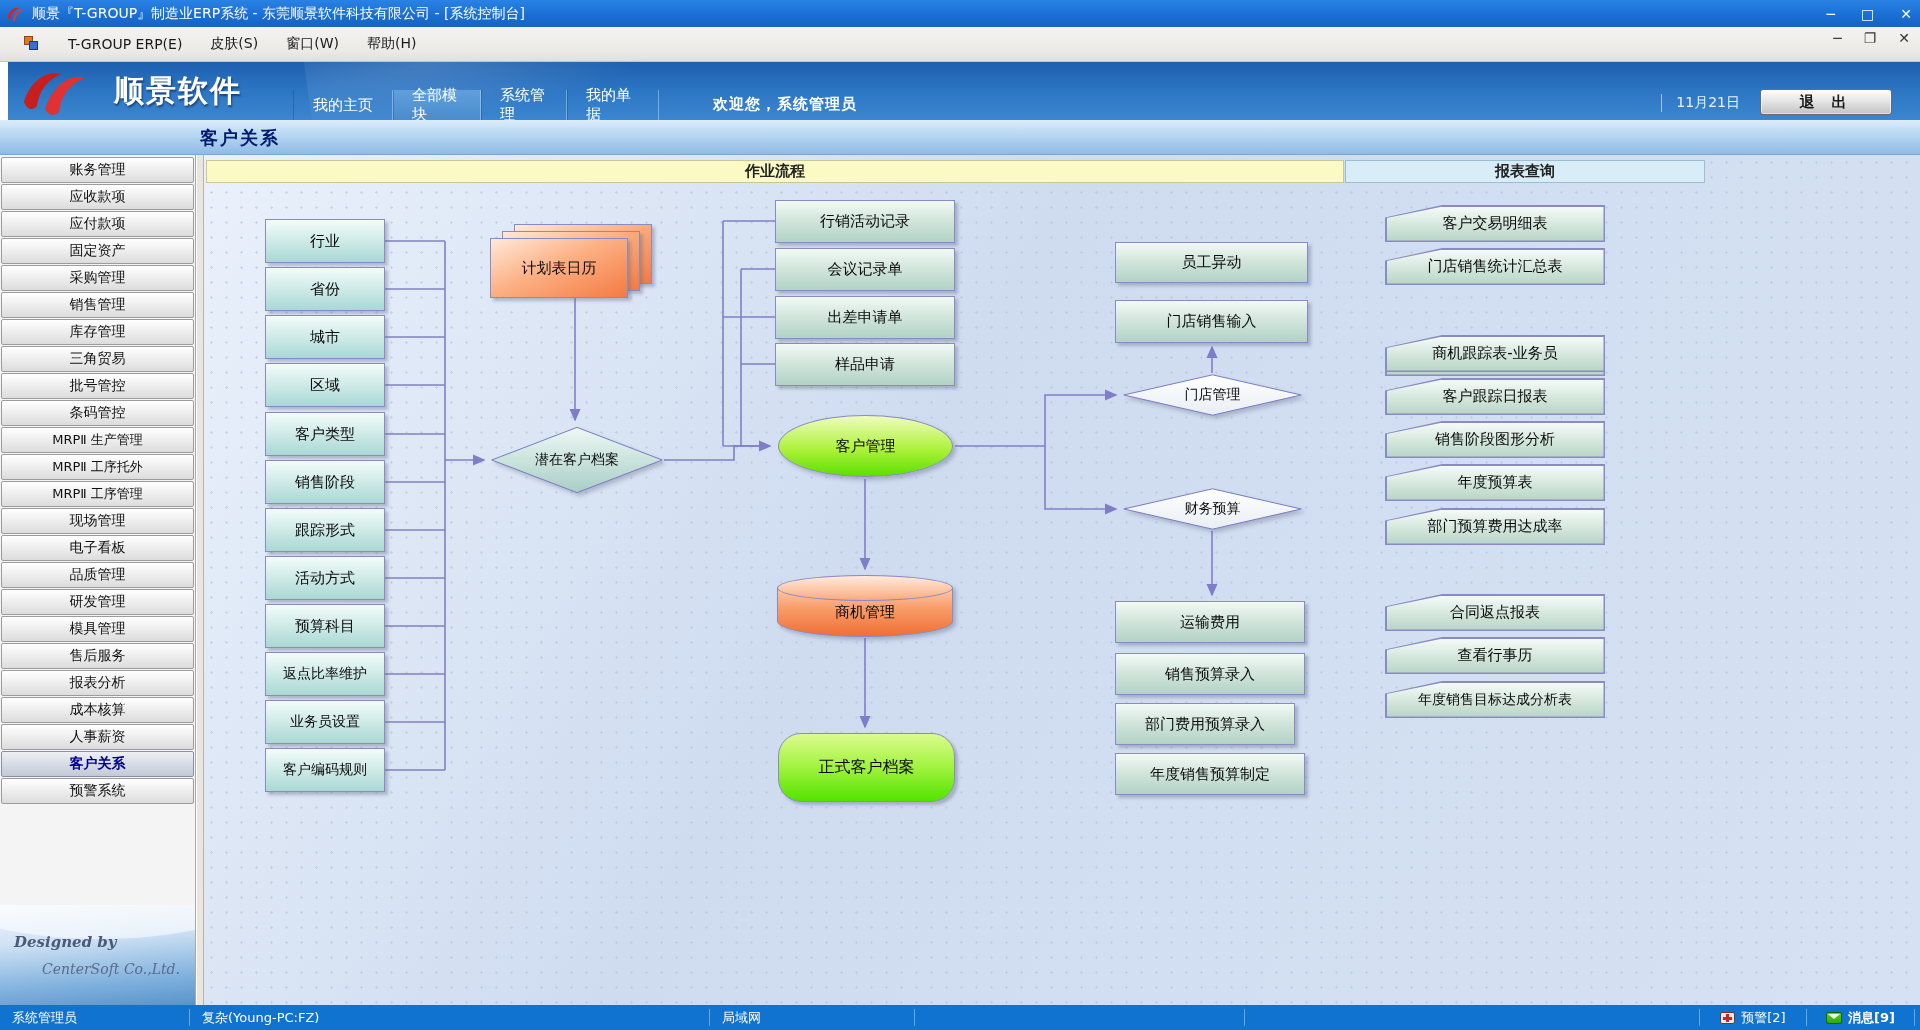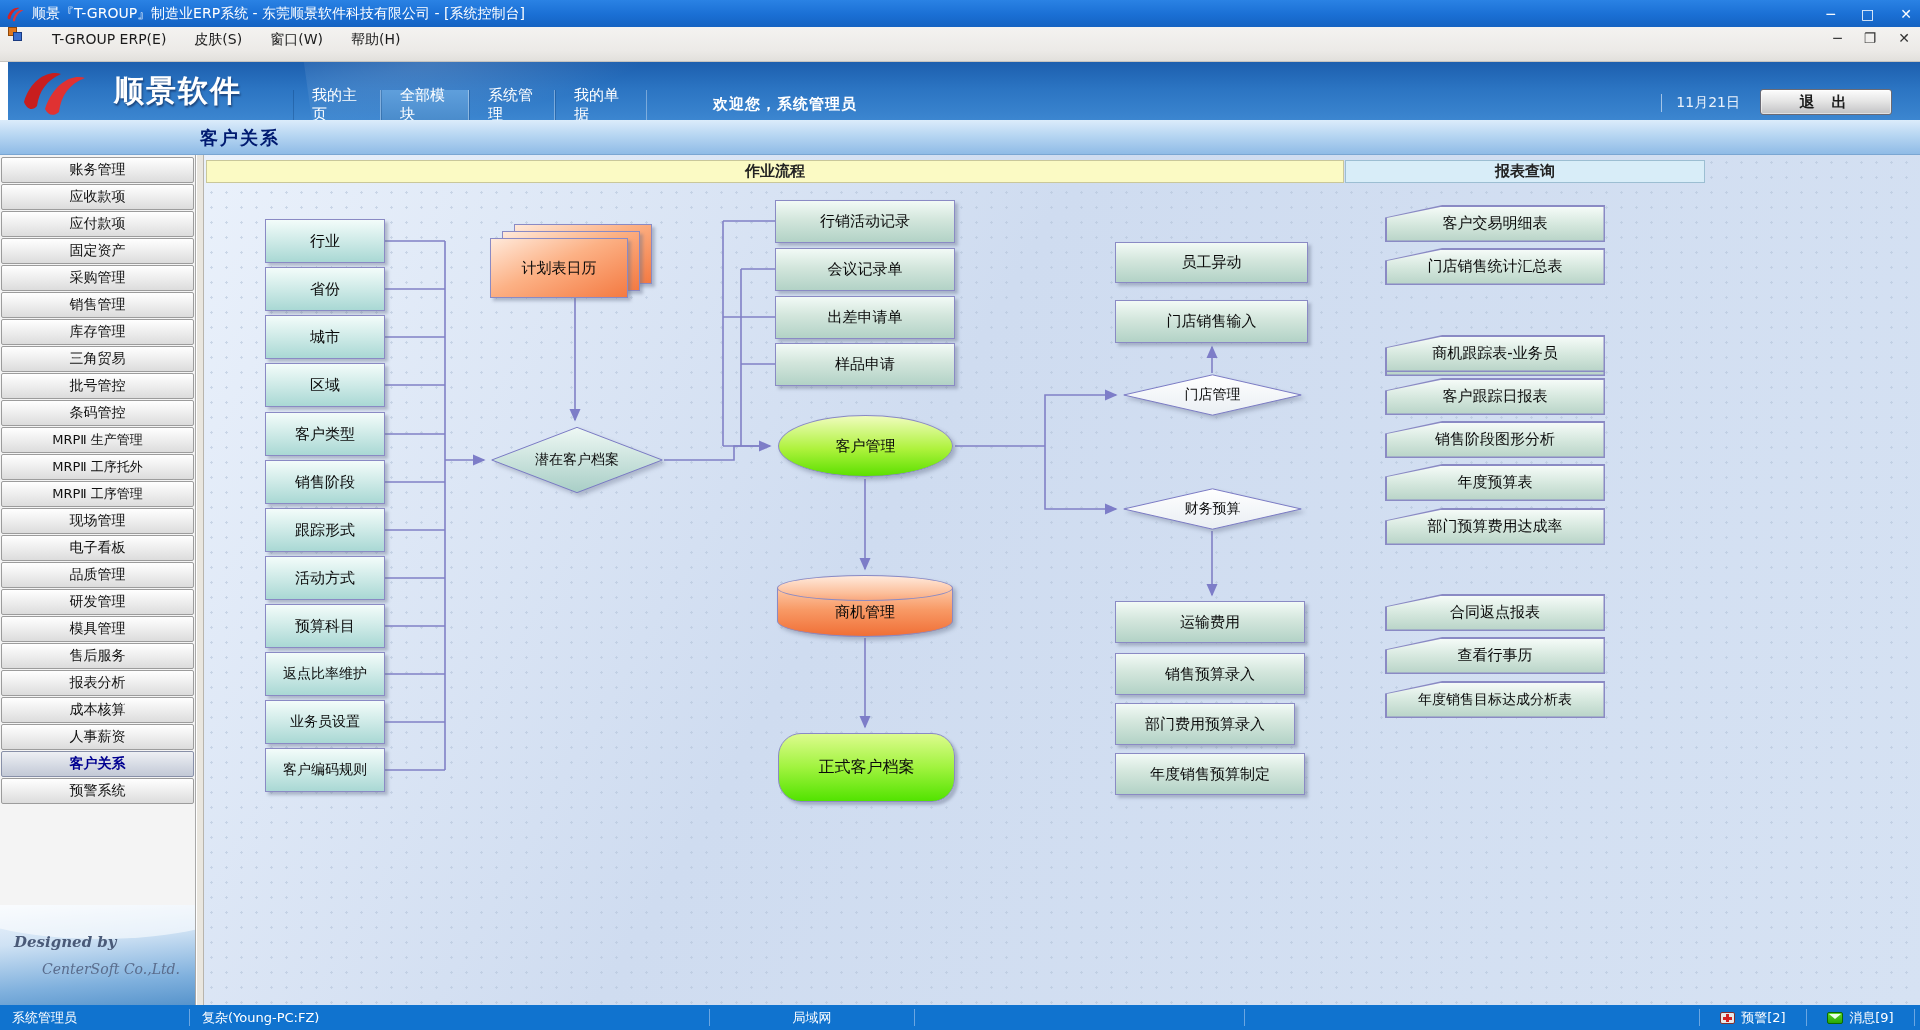--- a/index.html
+++ b/index.html
@@ -10,21 +10,21 @@
   .titlebar { position:absolute; left:0; top:0; width:1920px; height:27px;
     background:linear-gradient(180deg,#2a82e4 0%,#1a6fd4 55%,#1563c2 100%);
     display:flex; align-items:center; color:#fff; font-size:14px; }
   .titlebar .tlogo { margin:0 8px 0 6px; }
   .win-btns { position:absolute; right:8px; top:0; height:27px; display:flex; align-items:center; gap:26px; font-size:14px; color:#fff; }
   .win-btns span { cursor:default; }
 
   
   .menubar { position:absolute; left:0; top:27px; width:1920px; height:35px;
     background:linear-gradient(180deg,#f4f3f1 0%,#eceae7 70%,#e2e0dc 100%);
-    border-bottom:1px solid #c6c4c0; display:flex; font-size:14px; color:#1a1a1a; }
+    border-bottom:1px solid #c6c4c0; display:flex; align-items:center; font-size:14px; color:#1a1a1a;padding-left:16px; }
   .menu-appicon { position:relative; width:16px; height:16px; margin:0 14px 0 8px; }
   .menu-appicon .sq1 { position:absolute; left:0; top:0; width:9px; height:9px; background:#e07820; border:1px solid #904808; }
   .menu-appicon .sq2 { position:absolute; left:5px; top:5px; width:9px; height:9px; background:#3a6fd0; border:1px solid #1a3a80; }
   .menubar .mitem { padding:4px 14px; cursor:default; }
   .menu-winbtns { position:absolute; right:10px; top:30px; display:flex; gap:22px; font-size:14px; color:#333; }
 
   
   .navbar { position:absolute; left:8px; top:62px; width:1920px; height:58px;
     background:linear-gradient(180deg,#1d5fae 0%,#2b74c2 45%,#3c86d0 100%); overflow:hidden; }
   .navbar::before { content:""; position:absolute; left:300px; top:-30px; width:420px; height:90px;
@@ -160,21 +160,21 @@
 
   <div class="navbar">
     <div class="brand">
       <svg width="86" height="50" viewBox="0 0 86 50">
         <path d="M6 36 C13 12, 32 4, 43 8 C29 14, 21 25, 19 40 C15 45, 9 44, 6 36 Z" fill="#c81e1e"></path>
         <path d="M27 43 C36 16, 55 8, 67 12 C51 18, 43 30, 41 46 C35 51, 30 49, 27 43 Z" fill="#e03232"></path>
       </svg>
       <span class="brand-text">顺景软件</span>
     </div>
     <div class="tabstrip">
-      <div class="tab" style="width:88px;">我的主页</div>
+      <div class="tab" style="width:100px;">我的主页</div>
       <div class="tab active" style="width:88px;">全部模块</div>
       <div class="tab" style="width:86px;">系统管理</div>
       <div class="tab" style="width:92px;">我的单据</div>
     </div>
     <span class="welcome">欢迎您，系统管理员</span>
     <span class="nav-date">11月21日</span>
     <div class="exit-btn">退 出</div>
   </div>
 
   <div class="pagebar">
@@ -364,28 +364,28 @@
       </div>
   </div>
 
   <div class="statusbar">
     <div class="sb-cell" style="width:190px;">
         <span>系统管理员</span>
       </div>
     <div class="sb-cell" style="width:520px;">
         <span>复杂(Young-PC:FZ)</span>
       </div>
-    <div class="sb-cell" style="width:205px;justify-content:center;">
+    <div class="sb-cell" style="width:205px;justify-content:flex-start;">
         <span>局域网</span>
       </div>
     <div class="sb-cell" style="width:330px;"></div>
     <div class="sb-cell" style="width:455px;"></div>
     <div class="sb-cell" style="width:107px;justify-content:center;">
       <span class="sb-icon icon-aid"></span>
       <span>预警[2]</span>
     </div>
-    <div class="sb-cell" style="width:108px;justify-content:center;">
+    <div class="sb-cell" style="width:108px;justify-content:center;font-weight:bold;">
       <span class="sb-icon icon-mail"></span>
       <span>消息[9]</span>
     </div>
   </div>
 
 </div>
 
 </body></html>

